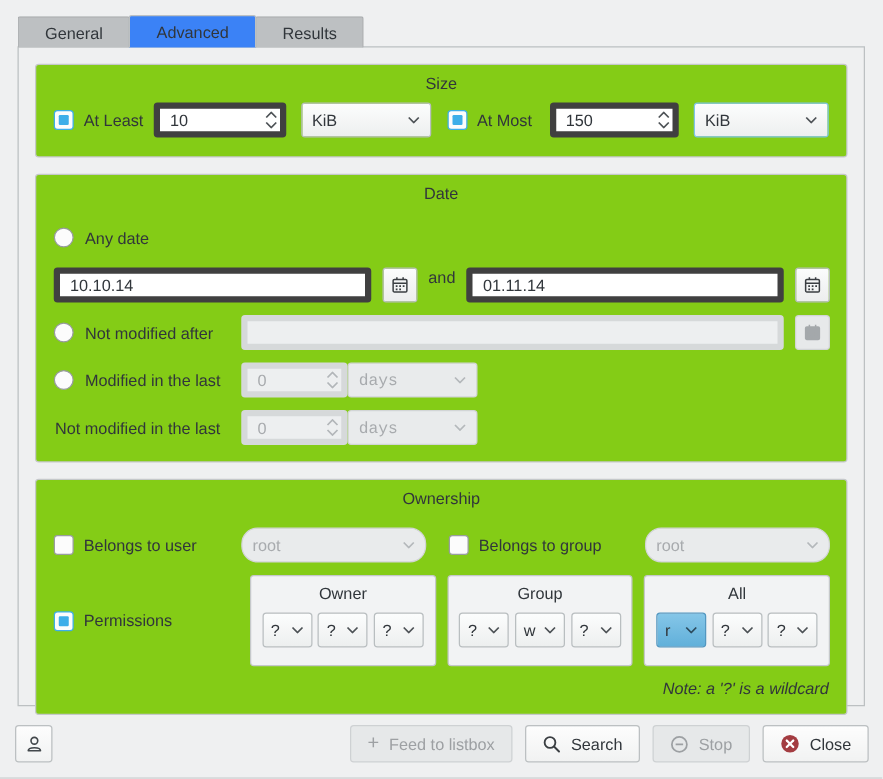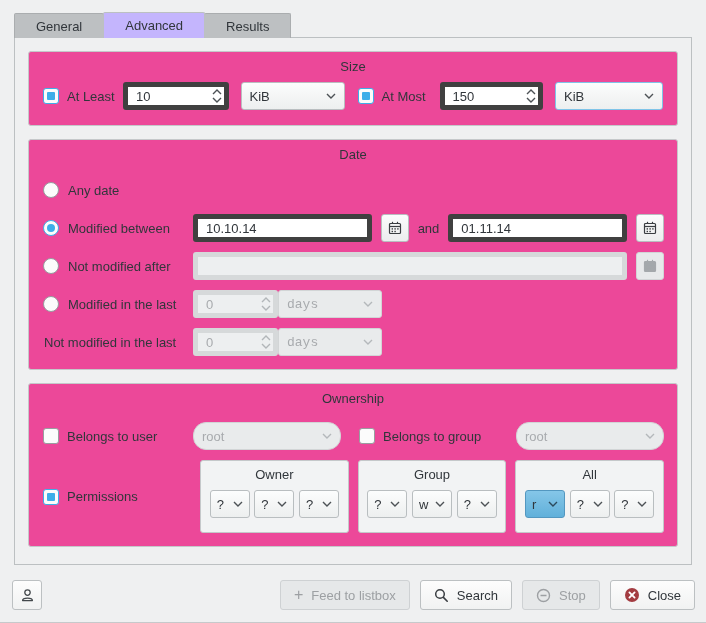--- a/index.html
+++ b/index.html
@@ -14,33 +14,33 @@
   .window { position:relative; width:706px; height:623px; border-bottom:1px solid #c6c9cb; }
 
   
   .tabbar { position:absolute; left:14px; top:13px; display:flex; z-index:2; }
   .tab {
     height:25px; padding:0 21px; display:flex; align-items:center;
     background:#bdc0c2; border:1px solid #aaadaf; border-bottom:none;
     border-radius:2px 2px 0 0; margin-right:-1px; cursor:default;
   }
   .tab.active {
-    background:#c4b5fd; border-color:#bcc0c2; height:26px; margin-top:-1px;
+    background:#3b82f6; border-color:#bcc0c2; height:26px; margin-top:-1px;
     position:relative; z-index:3;
   }
 
   
   .frame {
     position:absolute; left:14px; top:37px; width:678px; height:528px;
     border:1px solid #bcc0c2; background:#eff0f1;
   }
 
   .groupbox {
     margin:13px 13px 0 13px; border:1px solid #c5c8ca; border-radius:3px;
-    background:#ec4899; position:relative; padding-bottom:13px;
+    background:#84cc16; position:relative; padding-bottom:13px;
   }
   .gb-title { text-align:center; padding:7px 0 4px 0; }
 
   
   .check {
     width:16px; height:16px; border:1px solid #999da0; border-radius:3px;
     background:#fcfcfc; position:relative; flex:0 0 auto; cursor:default;
   }
   .check.checked { border-color:#3daee9; }
   .check.checked::after {
@@ -89,21 +89,21 @@
   
   .size-row { display:flex; align-items:center; margin:4px 14px 2px 14px; }
   .size-row .cbl { width:82px; }
   .size-row .cbl2 { width:84px; margin-left:13px; }
   .spin-size1 { width:108px; }
   .combo-size { width:104px; margin-left:12px; }
   .spin-size2 { width:106px; }
   .combo-size2 { width:108px; margin-left:12px; }
 
   
-  .drow { display:flex; align-items:center; margin:10px 13px 0 14px; min-height:28px; }
+  .drow { display:flex; margin:10px 13px 0 14px; min-height:28px; }
   .dlabel { width:150px; display:flex; align-items:center; gap:9px; flex:0 0 auto; }
   .dfield1 { width:180px; }
   .cal-btn {
     width:28px; height:28px; margin-left:9px; display:inline-flex; align-items:center;
     justify-content:center; border:1px solid #b9bec0; border-radius:3px;
     background:linear-gradient(#fbfcfc,#ecedee); cursor:default; flex:0 0 auto;
   }
   .cal-btn.disabled { background:#e7e9ea; border-color:#d2d5d6; }
   .cal-btn.disabled svg * { stroke:#a4a8ab; fill:#a4a8ab; }
   .and-lbl { margin:0 9px; }
@@ -216,24 +216,20 @@
       <div class="gb-title">Date</div>
 
       <div class="drow">
         <div class="dlabel">
           <div class="radio"></div>
           <span>Any date</span>
         </div>
       </div>
 
       <div class="drow">
-        <div class="dlabel">
-          <div class="radio sel"></div>
-          <span>Modified between</span>
-        </div>
         <input class="field dfield1" value="10.10.14" style="">
         <span class="cal-btn">
           <svg width="14" height="14" viewBox="0 0 14 14">
             <rect x="1.5" y="2.5" width="11" height="10" rx="1" fill="none" stroke="#3a3e42" stroke-width="1.2"></rect>
             <line x1="1.5" y1="5.5" x2="12.5" y2="5.5" stroke="#3a3e42" stroke-width="1.2"></line>
             <line x1="4.5" y1="0.8" x2="4.5" y2="3" stroke="#3a3e42" stroke-width="1.2"></line>
             <line x1="9.5" y1="0.8" x2="9.5" y2="3" stroke="#3a3e42" stroke-width="1.2"></line>
             <rect x="3.6" y="7.2" width="1.4" height="1.4" fill="#3a3e42"></rect>
             <rect x="6.4" y="7.2" width="1.4" height="1.4" fill="#3a3e42"></rect>
             <rect x="9.2" y="7.2" width="1.4" height="1.4" fill="#3a3e42"></rect>
@@ -428,20 +424,21 @@
                 <svg width="10" height="6" viewBox="0 0 10 6">
                     <path d="M1 1 L5 5 L9 1" fill="none" stroke="#4d5256" stroke-width="1.4"></path>
                   </svg>
               </div>
             </div>
           </div>
 
         </div>
       </div>
 
+      <div class="note">Note: a '?' is a wildcard</div>
     </div>
 
   </div>
 
   <div class="footer">
     <button class="btn small">
       <svg width="15" height="15" viewBox="0 0 15 15">
         <circle cx="7.5" cy="4.6" r="2.7" fill="none" stroke="#43484c" stroke-width="1.3"></circle>
         <path d="M2.6 12.6 C2.6 9.4 12.4 9.4 12.4 12.6 Z" fill="none" stroke="#43484c" stroke-width="1.3" stroke-linejoin="round"></path>
       </svg>

